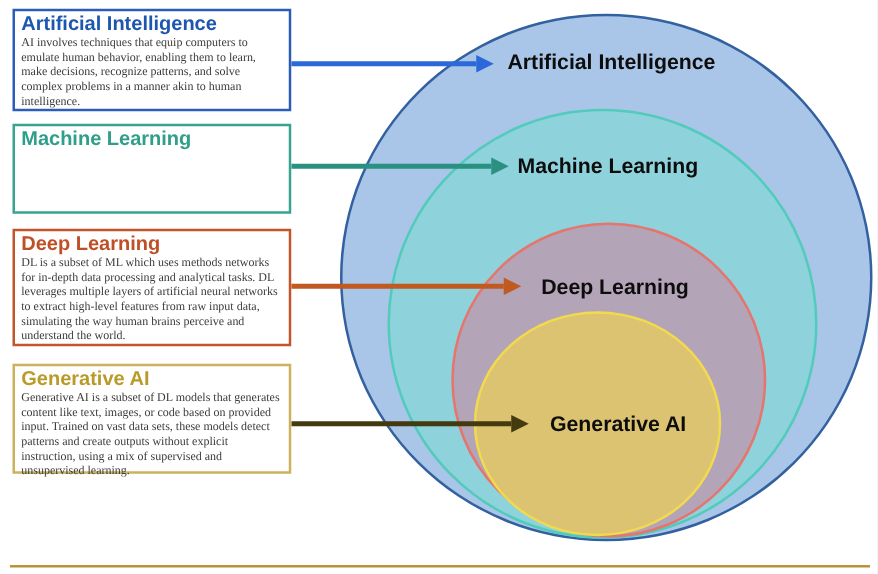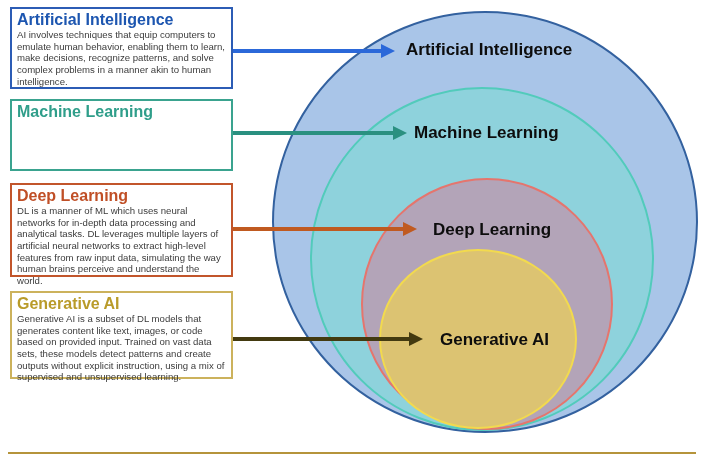--- a/index.html
+++ b/index.html
@@ -25,20 +25,21 @@
   .def-box .box-title {
     font-size: 16px;
     font-weight: bold;
     line-height: 1.12;
     letter-spacing: 0;
   }
   .def-box .box-body {
     font-size: 9.6px;
     line-height: 1.22;
     color: #3c3c3c;
+    font-family: Liberation Serif, serif;
   }
   .box-ai  { top: 7px;   height: 82px; border-color: #2c5cb5; }
   .box-ai .box-title  { color: #1d56b0; }
   .box-ml  { top: 99px;  height: 72px; border-color: #3aa38f; }
   .box-ml .box-title  { color: #2f9e8a; }
   .box-dl  { top: 183px; height: 94px; border-color: #c2552b; }
   .box-dl .box-title  { color: #c04f26; }
   .box-gen { top: 291px; height: 88px; border-color: #ccb25c; }
   .box-gen .box-title { color: #b99b2a; }
 
@@ -139,21 +140,21 @@
 
   <div class="def-box box-ai">
     <div class="box-title">Artificial Intelligence</div>
     <div class="box-body">AI involves techniques that equip computers to emulate human behavior, enabling them to learn, make decisions, recognize patterns, and solve complex problems in a manner akin to human intelligence.</div>
   </div>
   <div class="def-box box-ml">
     <div class="box-title">Machine Learning</div>
   </div>
   <div class="def-box box-dl">
     <div class="box-title">Deep Learning</div>
-    <div class="box-body">DL is a manner of ML which uses neural networks for in-depth data processing and analytical tasks. DL leverages multiple layers of artificial neural networks to extract high-level features from raw input data, simulating the way human brains perceive and understand the world.</div>
+    <div class="box-body">DL is a subset of ML which uses methods networks for in-depth data processing and analytical tasks. DL leverages multiple layers of artificial neural networks to extract high-level features from raw input data, simulating the way human brains perceive and understand the world.</div>
   </div>
   <div class="def-box box-gen">
     <div class="box-title">Generative AI</div>
     <div class="box-body">Generative AI is a subset of DL models that generates content like text, images, or code based on provided input. Trained on vast data sets, these models detect patterns and create outputs without explicit instruction, using a mix of supervised and unsupervised learning.</div>
   </div>
 
   <div class="bottom-divider"></div>
 
 </div>
 

